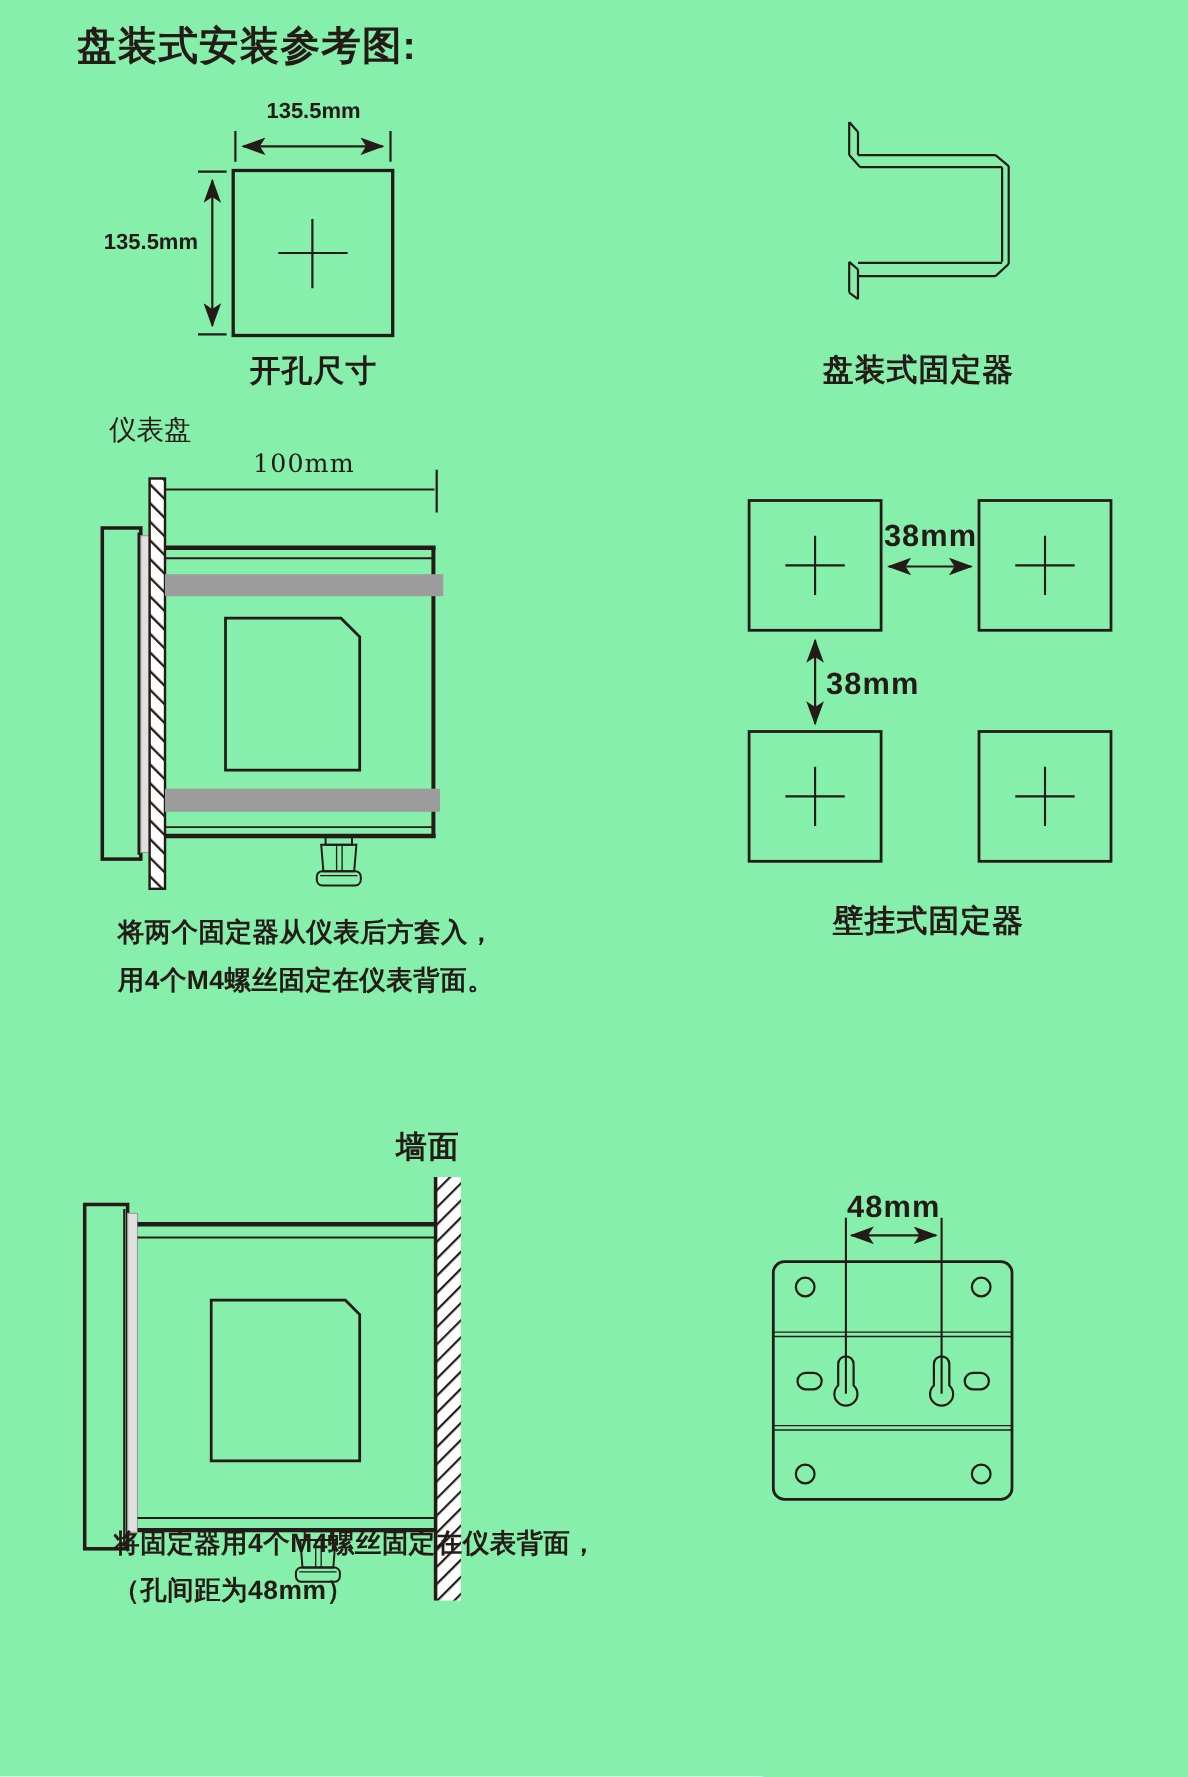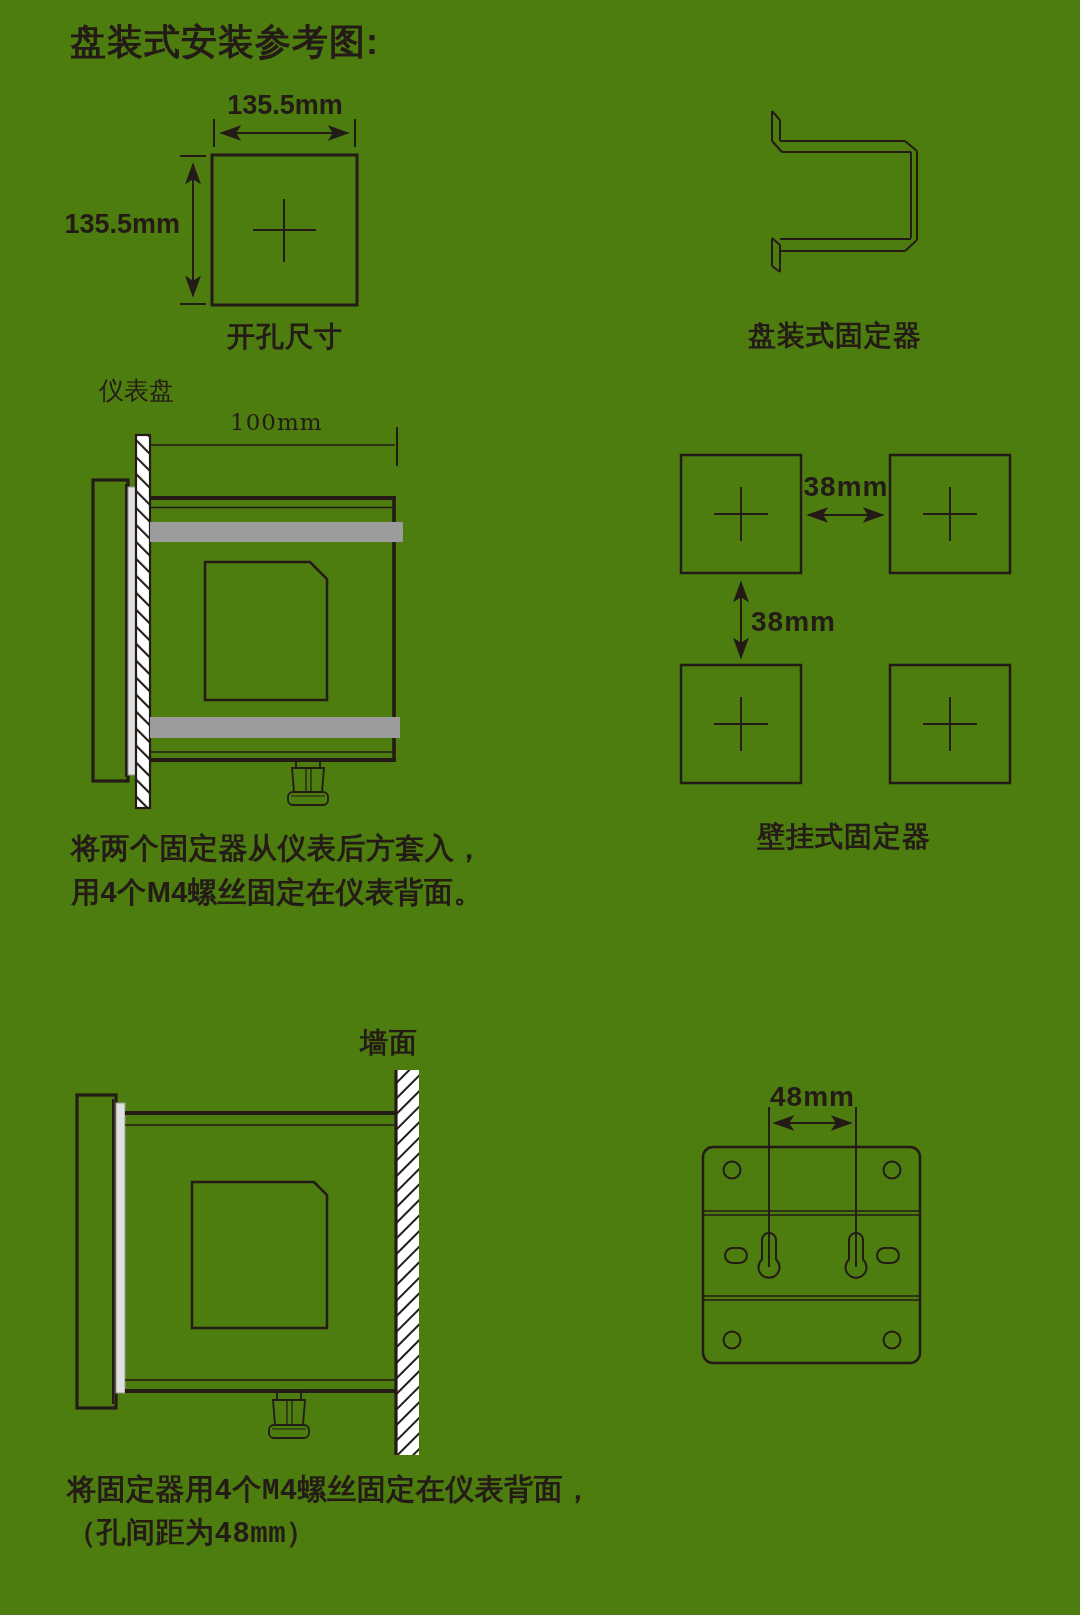--- a/index.html
+++ b/index.html
@@ -1,24 +1,24 @@
 <!DOCTYPE html>
 <html><head>
 <meta charset="utf-8">
 <style>
   html,body{margin:0;padding:0;background:#ffffff;}
-  .page{position:relative;width:1080px;height:1615px;background:#4d7c0f;overflow:hidden;}
+  .page{position:relative;width:1080px;height:1615px;background:#86efac;overflow:hidden;}
   .abs{position:absolute;}
   .t{color:#241b17;white-space:nowrap;}
   .t-bold{font-family:"Liberation Sans",sans-serif;font-weight:700;color:#241b17;}
   .t-serif{font-family:"DejaVu Serif",serif;font-weight:400;color:#241b17;text-align:right;}
   .title{font-size:36px;letter-spacing:1px;}
-  .dim{font-size:27px;}
+  .dim{font-size:20px;}
   .cap{font-size:28px;letter-spacing:1px;}
-  .note{font-size:29px;letter-spacing:0.5px;}
+  .note{font-size:24px;letter-spacing:0.5px;margin-left:36px;}
   .center{text-align:center;}
   .right{text-align:right;}
   svg{display:block;}
   svg .ln{stroke:#241b17;fill:none;}
 </style>
 </head>
 <body>
 
 <div class="page">
 
@@ -164,18 +164,18 @@
   <div class="abs t t-bold note" style="left:71px;top:826px;line-height:44px;">
     <div>将两个固定器从仪表后方套入，</div>
     <div>用4个M4螺丝固定在仪表背面。</div>
   </div>
 
 
   <div class="abs t t-bold cap" style="left:360px;top:1024px;">墙面</div>
 
   <div class="abs t t-bold cap center" style="left:765px;top:1081px;width:95px;">48mm</div>
 
-  <div class="abs t t-bold note" style="left:67px;top:1470px;line-height:43px;font-family:Liberation Mono, monospace;">
+  <div class="abs t t-bold note" style="left:67px;top:1382px;line-height:43px;">
     <div>将固定器用4个M4螺丝固定在仪表背面，</div>
     <div>（孔间距为48mm）</div>
   </div>
 
 </div>
 
 </body></html>

